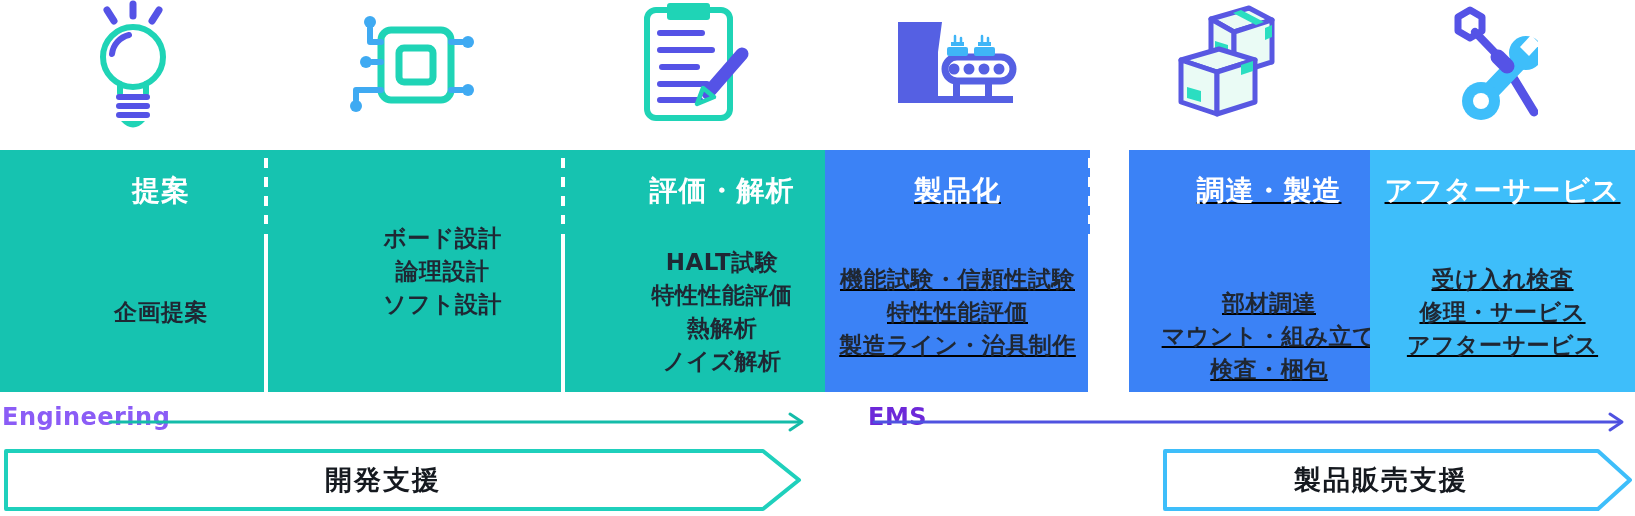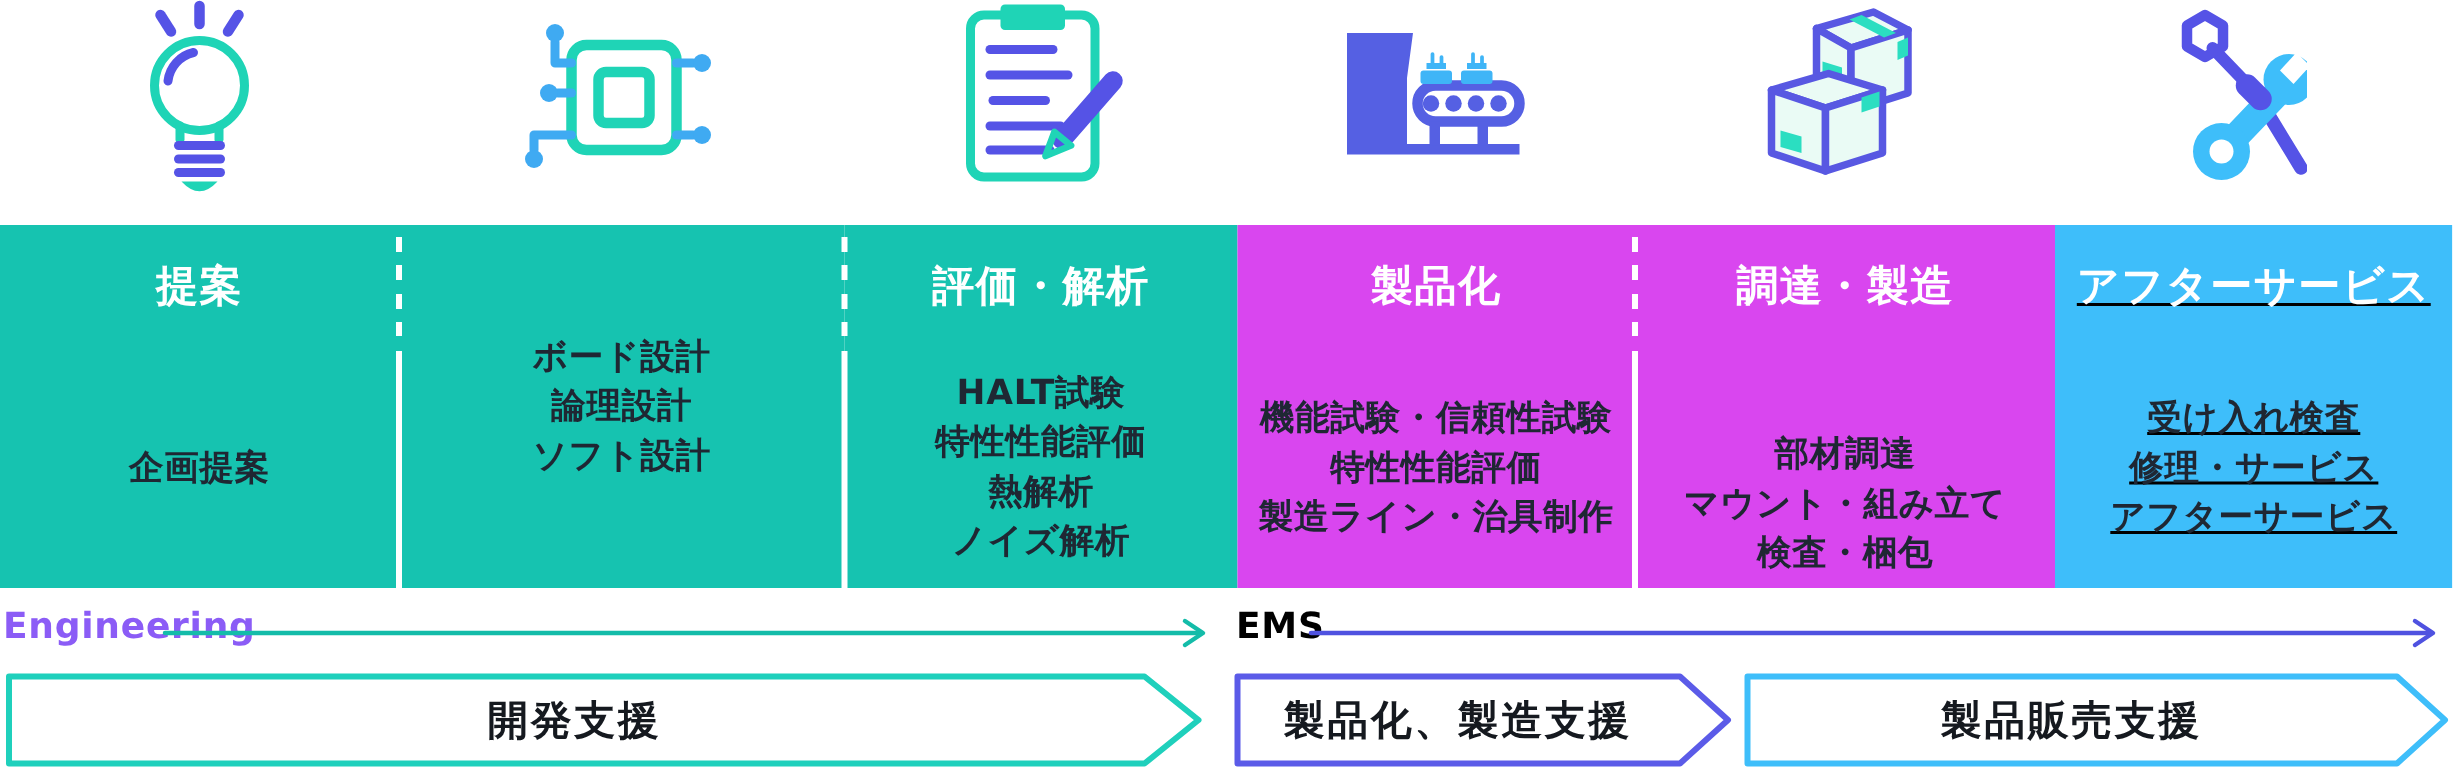--- a/index.html
+++ b/index.html
@@ -5,37 +5,37 @@
   html,body{margin:0;padding:0;background:#ffffff;}
   body{font-family:"DejaVu Sans","Liberation Sans",sans-serif;}
   .stage{position:relative;width:1635px;height:516px;background:#ffffff;overflow:hidden;}
 
   
   .icon{position:absolute;top:0;}
 
   
   .columns{position:absolute;left:0;top:150px;width:1635px;height:242px;}
   .col{position:absolute;top:0;height:242px;display:flex;flex-direction:column;}
-  .col.teal{background:#16C3B0;}
-  .col.purple{background:#d946ef;}
+  .col.teal{background:#16C3B0;padding-left:28px;}
+  .col.purple{background:#3b82f6;text-decoration:underline;}
   .col.blue{background:#3EBEFA;text-decoration:underline;}
   .col-header{height:82px;display:flex;align-items:center;justify-content:center;
     color:#ffffff;font-size:28px;font-weight:700;letter-spacing:1px;}
   .col-body{flex:1;display:flex;flex-direction:column;align-items:center;justify-content:center;
     color:#1F2733;font-size:23px;font-weight:700;line-height:33px;letter-spacing:0.5px;text-align:center;}
 
   
   .divider-dashed{position:absolute;top:8px;width:4px;height:66px;
     background:repeating-linear-gradient(180deg,#ffffff 0 10px,rgba(255,255,255,0) 10px 19px);}
   .divider-solid{position:absolute;top:84px;width:4px;height:158px;background:#ffffff;}
 
   
   .track-label{position:absolute;top:403px;font-size:24px;font-weight:700;letter-spacing:0.5px;}
   .track-label.eng{left:2px;color:#8b5cf6;}
-  .track-label.ems{left:824px;color:#000000;}
+  .track-label.ems{left:868px;color:#6d28d9;}
   .track-arrow{position:absolute;top:411px;height:22px;}
 
   
   .support{position:absolute;top:448px;height:64px;}
   .support svg{position:absolute;left:0;top:0;}
   .support .lbl{position:absolute;left:0;top:0;bottom:0;display:flex;align-items:center;justify-content:center;
     font-size:27px;font-weight:700;color:#15191F;letter-spacing:2px;}
 </style>
 </head>
 <body>
@@ -201,21 +201,21 @@
 
     <div class="col purple" style="left:825px;width:265px;">
       <div class="col-header">製品化</div>
       <div class="col-body">
         <div>機能試験・信頼性試験</div>
         <div>特性性能評価</div>
         <div>製造ライン・治具制作</div>
       </div>
     </div>
 
-    <div class="col purple" style="left:1090px;width:280px;gap:48px;">
+    <div class="col purple" style="left:1129px;width:280px;gap:48px;">
       <div class="col-header">調達・製造</div>
       <div class="col-body">
         <div>部材調達</div>
         <div>マウント・組み立て</div>
         <div>検査・梱包</div>
       </div>
     </div>
 
     <div class="col blue" style="left:1370px;width:265px;">
       <div class="col-header">アフターサービス</div>
@@ -254,26 +254,20 @@
     </svg>
   </div>
 
   <div class="support" style="left:3px;width:800px;">
     <svg width="800" height="64" viewBox="0 0 800 64">
       <polygon points="3,3 760,3 796,32 760,61 3,61" fill="#ffffff" stroke="#1FD0BC" stroke-width="4" stroke-linejoin="round"></polygon>
     </svg>
     <div class="lbl" style="right:40px;">開発支援</div>
   </div>
 
-  <div class="support" style="left:822px;width:334px;">
-    <svg width="334" height="64" viewBox="0 0 334 64">
-      <polygon points="3,3 298,3 330,32 298,61 3,61" fill="#ffffff" stroke="#5B5BE8" stroke-width="4" stroke-linejoin="round"></polygon>
-    </svg>
-    <div class="lbl" style="right:34px;">製品化、製造支援</div>
-  </div>
 
   <div class="support" style="left:1162px;width:472px;">
     <svg width="472" height="64" viewBox="0 0 472 64">
       <polygon points="3,3 436,3 468,32 436,61 3,61" fill="#ffffff" stroke="#3EBEFA" stroke-width="4" stroke-linejoin="round"></polygon>
     </svg>
     <div class="lbl" style="right:34px;">製品販売支援</div>
   </div>
 
 </div>
 

